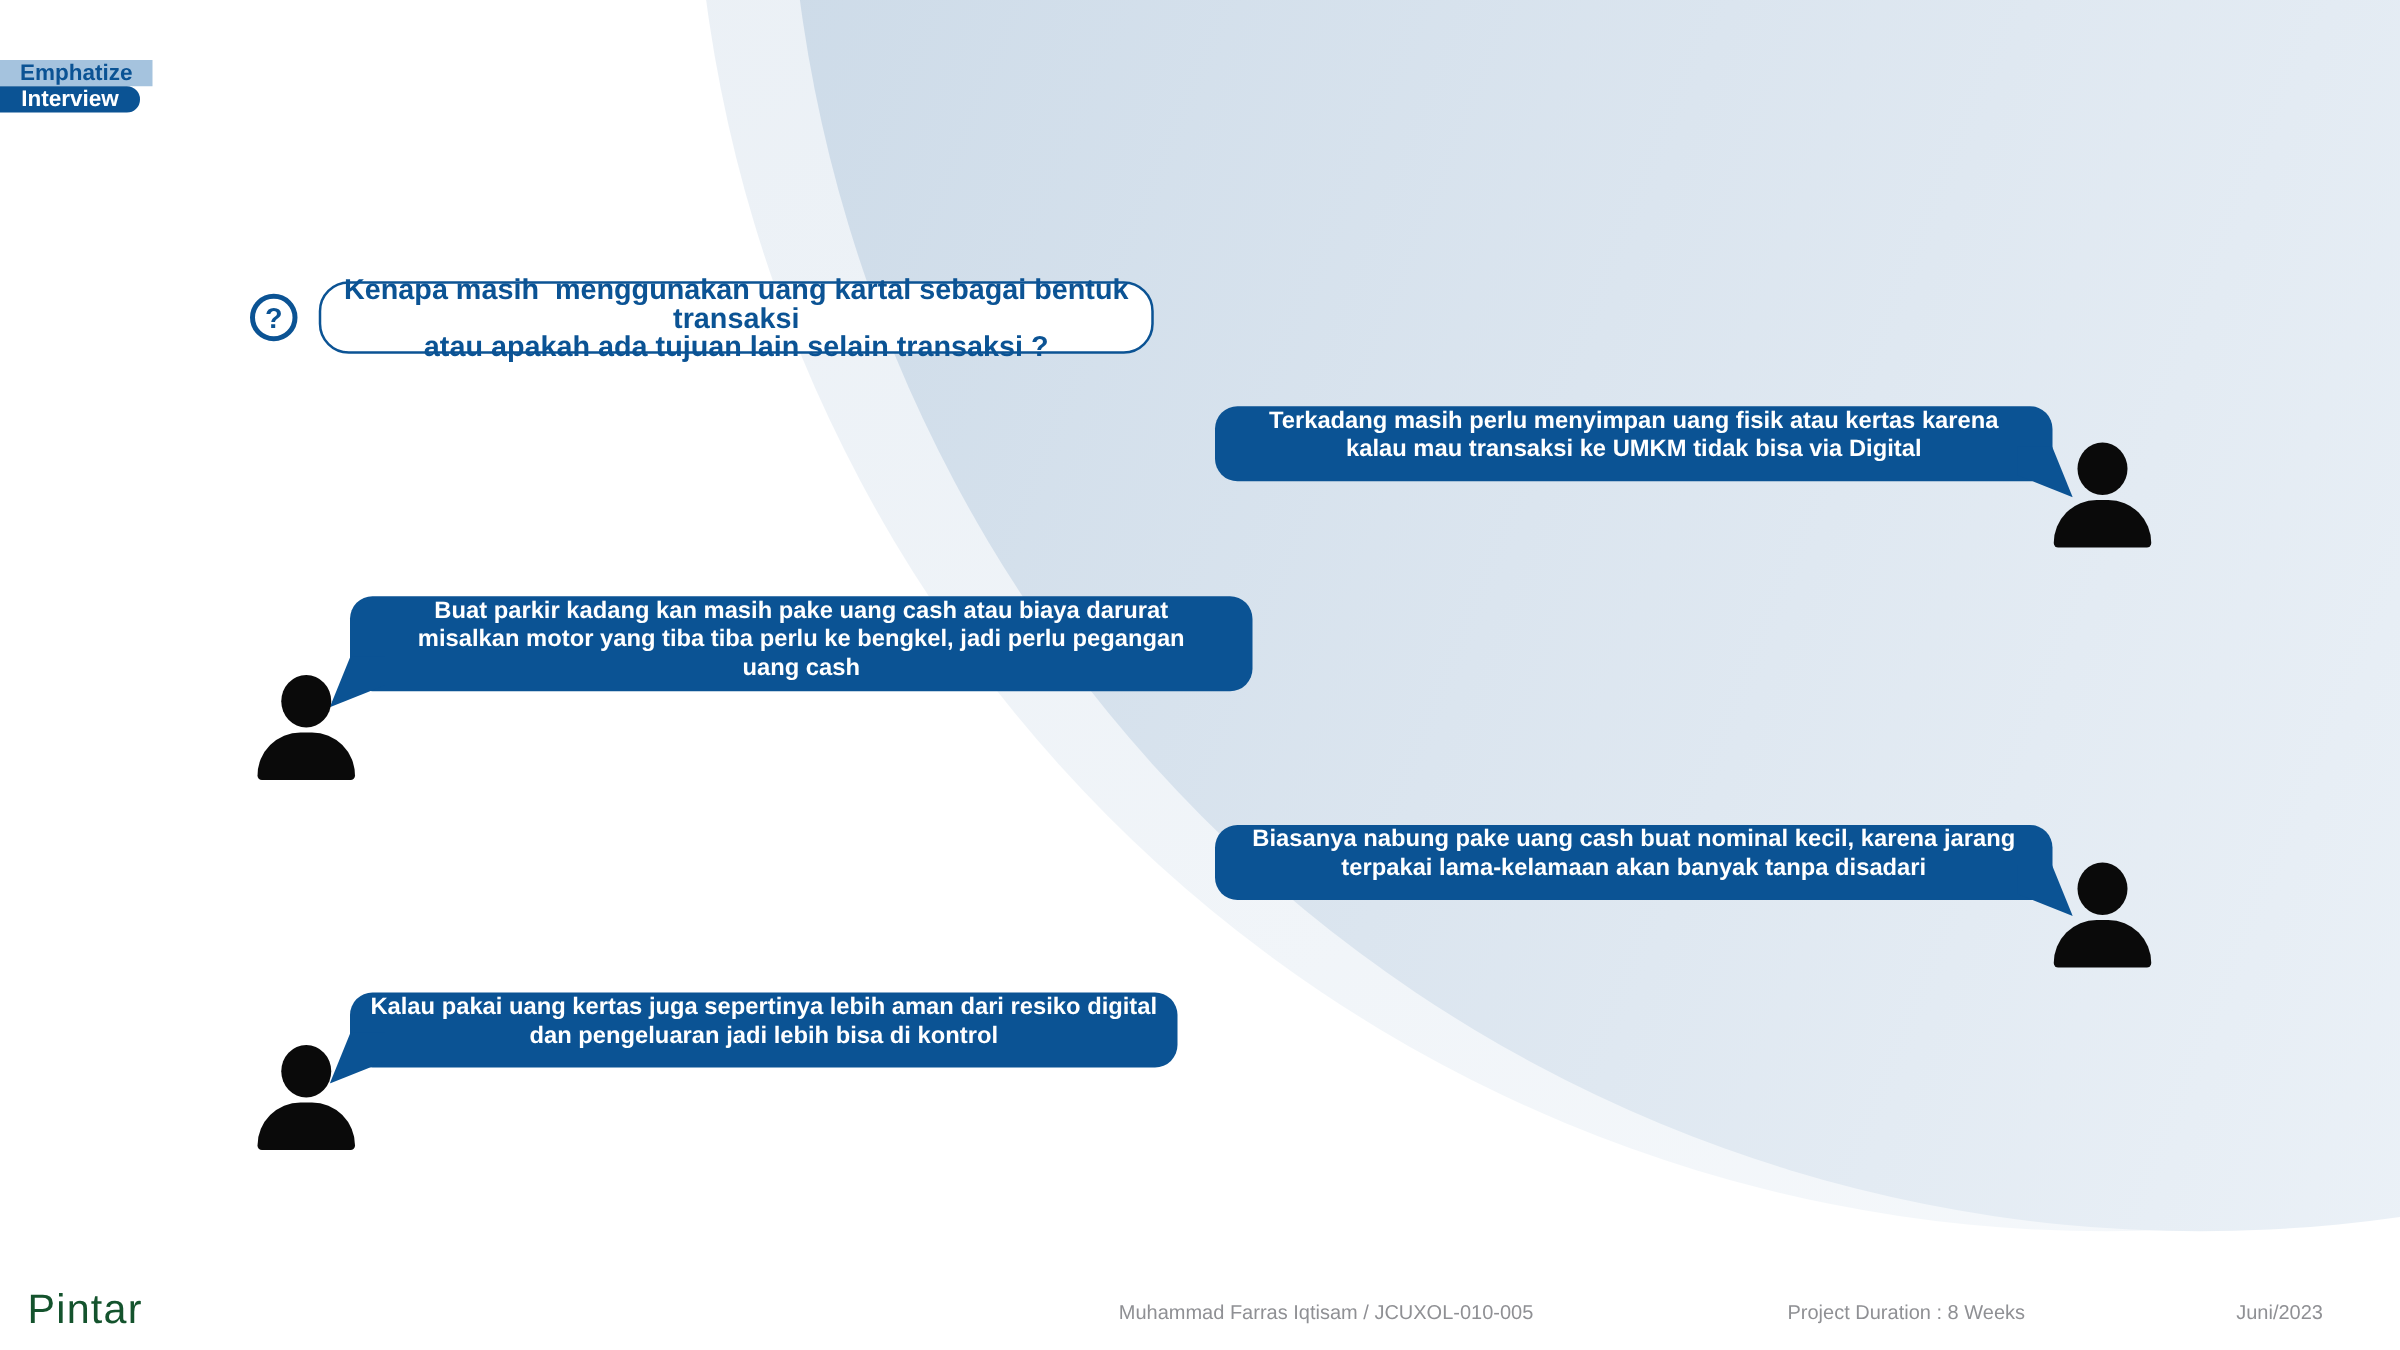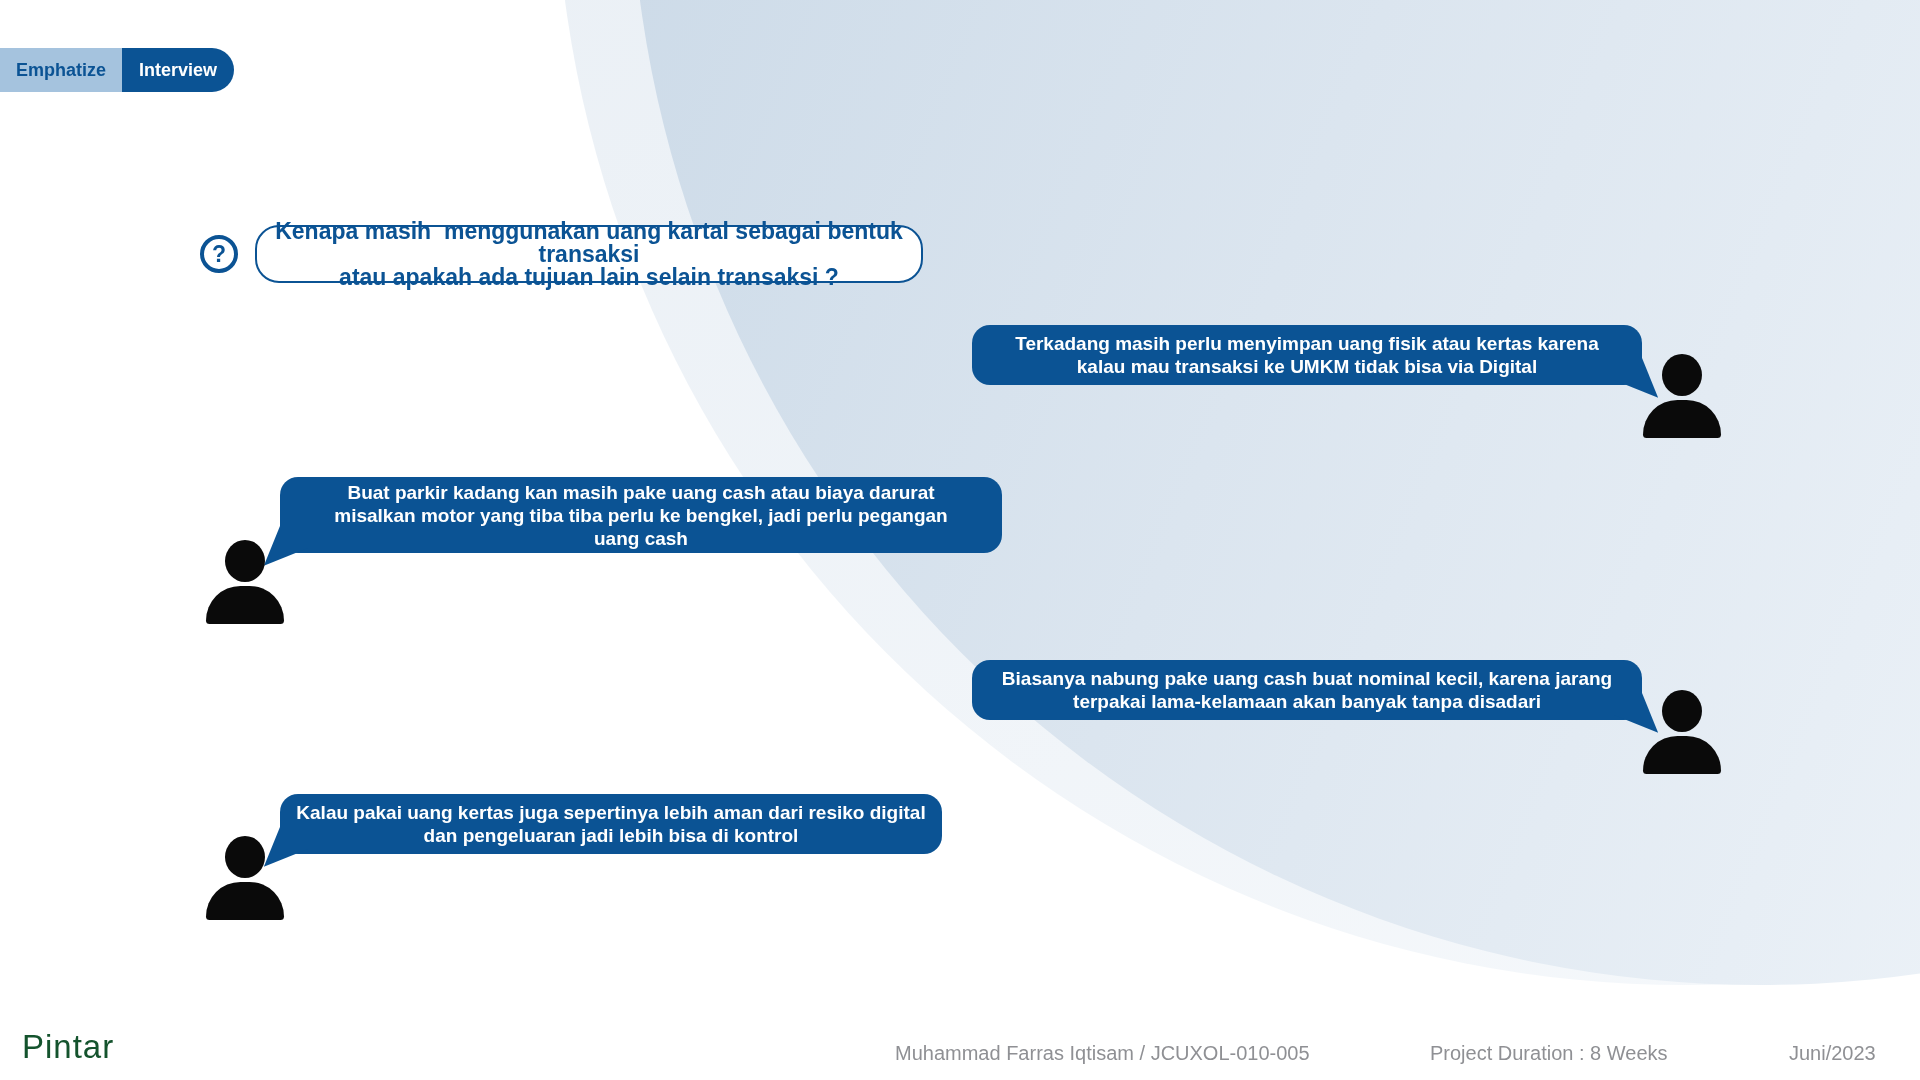--- a/index.html
+++ b/index.html
@@ -3,58 +3,58 @@
 <meta charset="utf-8">
 <style>
   * { margin:0; padding:0; box-sizing:border-box; }
   html,body { width:1920px; height:1080px; }
   body { font-family:"Liberation Sans", sans-serif; background:#ffffff; overflow:hidden; }
   .stage { position:relative; width:1920px; height:1080px; background:#ffffff; overflow:hidden; }
 
   .bg { position:absolute; inset:0; }
 
   
-  .tabbar { position:absolute; top:48px; left:0; height:44px; display:flex; }
+  .tabbar { position:absolute; top:48px; left:0; height:44px; display:flex;flex-direction:column; }
   .tab { display:flex; align-items:center; justify-content:center; font-weight:700; font-size:18px; cursor:default; }
   .tab-inactive { width:122px; background:#a5c3de; color:#0b5394; }
   .tab-active { width:112px; background:#0b5394; color:#ffffff; border-radius:0 22px 22px 0; }
 
   
   .qicon { position:absolute; left:200px; top:235px; width:38px; height:38px;
            border:4px solid #0b5394; border-radius:50%; color:#0b5394;
            display:flex; align-items:center; justify-content:center;
            font-size:23px; font-weight:700; background:transparent; }
 
   
   .qbubble { position:absolute; left:255px; top:225px; width:668px; height:58px;
              background:#ffffff; border:2px solid #0b5394; border-radius:24px;
              display:flex; align-items:center; justify-content:center;
              color:#0b5394; font-weight:700; font-size:23px; line-height:23px;
              text-align:center; white-space:pre-wrap; }
 
   
   .bubble { position:absolute; background:#0b5394; border-radius:18px;
-            display:flex; align-items:center; justify-content:center;
+            display:flex; justify-content:center;
             color:#ffffff; font-weight:700; font-size:19px; line-height:23px;
             text-align:center; white-space:pre-wrap; padding:0 12px; }
   .tail { position:absolute; width:46px; height:42px; background:#0b5394; }
   .tail-left  { left:-18px; bottom:-14px; clip-path:polygon(40% 0, 100% 0, 100% 55%, 4% 97%); }
   .tail-right { right:-18px; bottom:-14px; clip-path:polygon(0 0, 60% 0, 96% 97%, 0 55%); }
 
   
   .person { position:absolute; width:78px; height:84px; }
   .person .head { position:absolute; top:0; left:50%; transform:translateX(-50%);
                   width:40px; height:42px; background:#0a0a0a; border-radius:50%; }
   .person .torso { position:absolute; bottom:0; left:0; width:78px; height:38px;
                    background:#0a0a0a; border-radius:39px 39px 4px 4px; }
 
   
   .logo { position:absolute; left:22px; top:1028px; font-size:33px; color:#14532d;
           letter-spacing:1px; font-weight:400; }
-  .foot { position:absolute; top:1042px; font-size:20px; color:#8f9094; font-weight:400; }
+  .foot { position:absolute; top:1042px; font-size:16px; color:#8f9094; font-weight:400; }
   .foot-author { left:895px; }
   .foot-duration { left:1430px; }
   .foot-date { left:1789px; }
 </style>
 </head>
 <body>
 
 <div class="stage">
 
   <svg class="bg" width="1920" height="1080" viewBox="0 0 1920 1080" aria-hidden="true">

